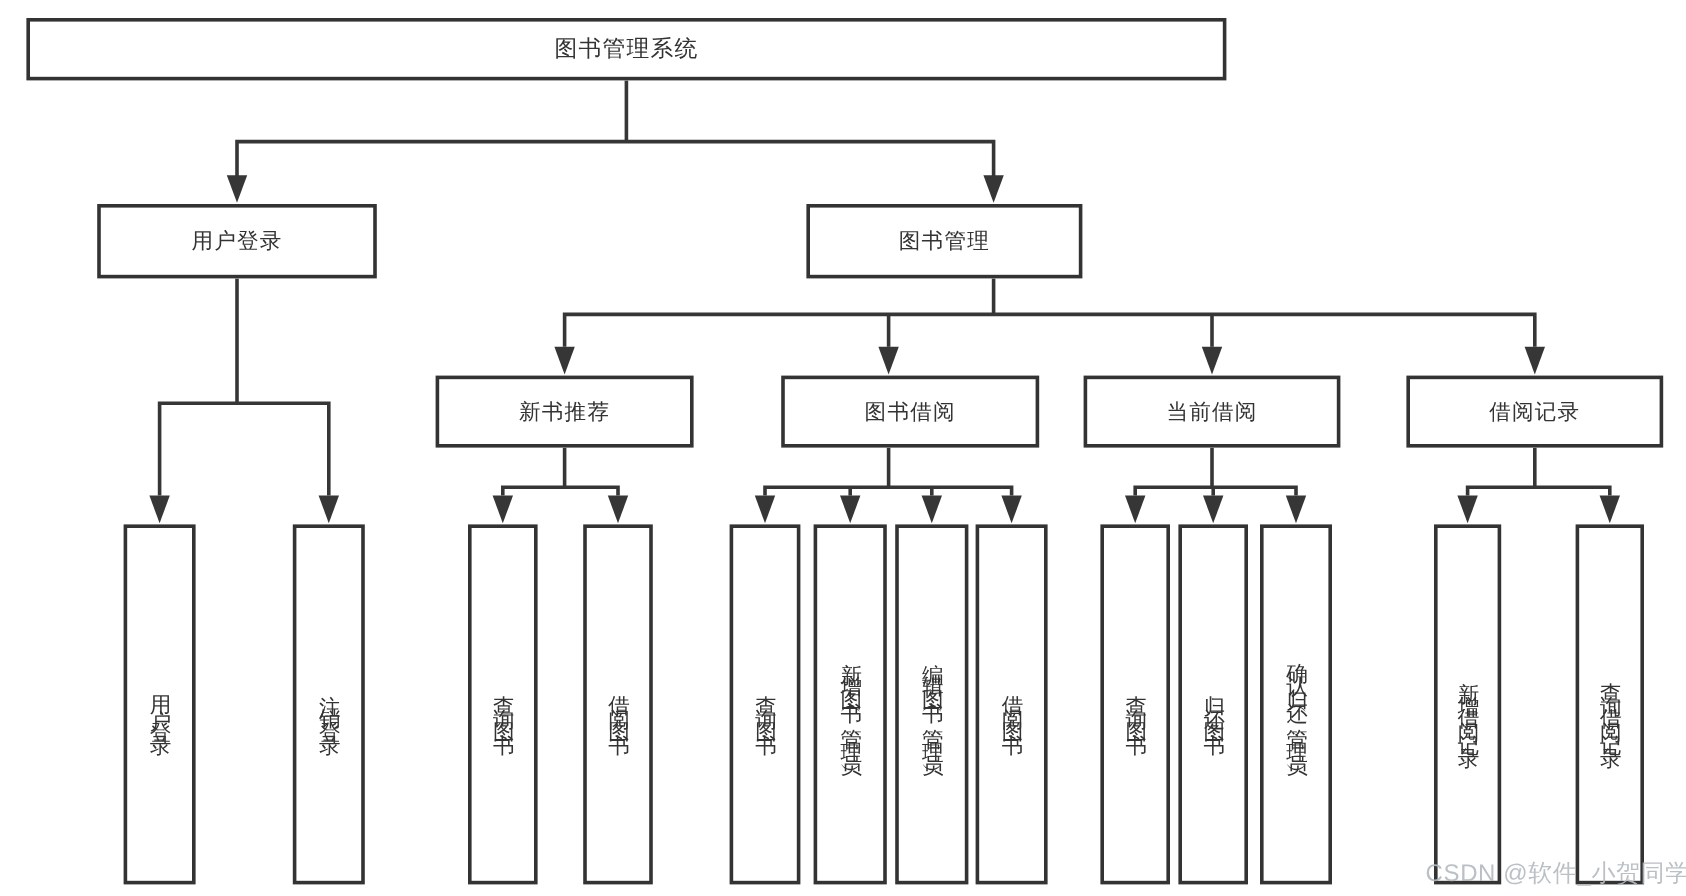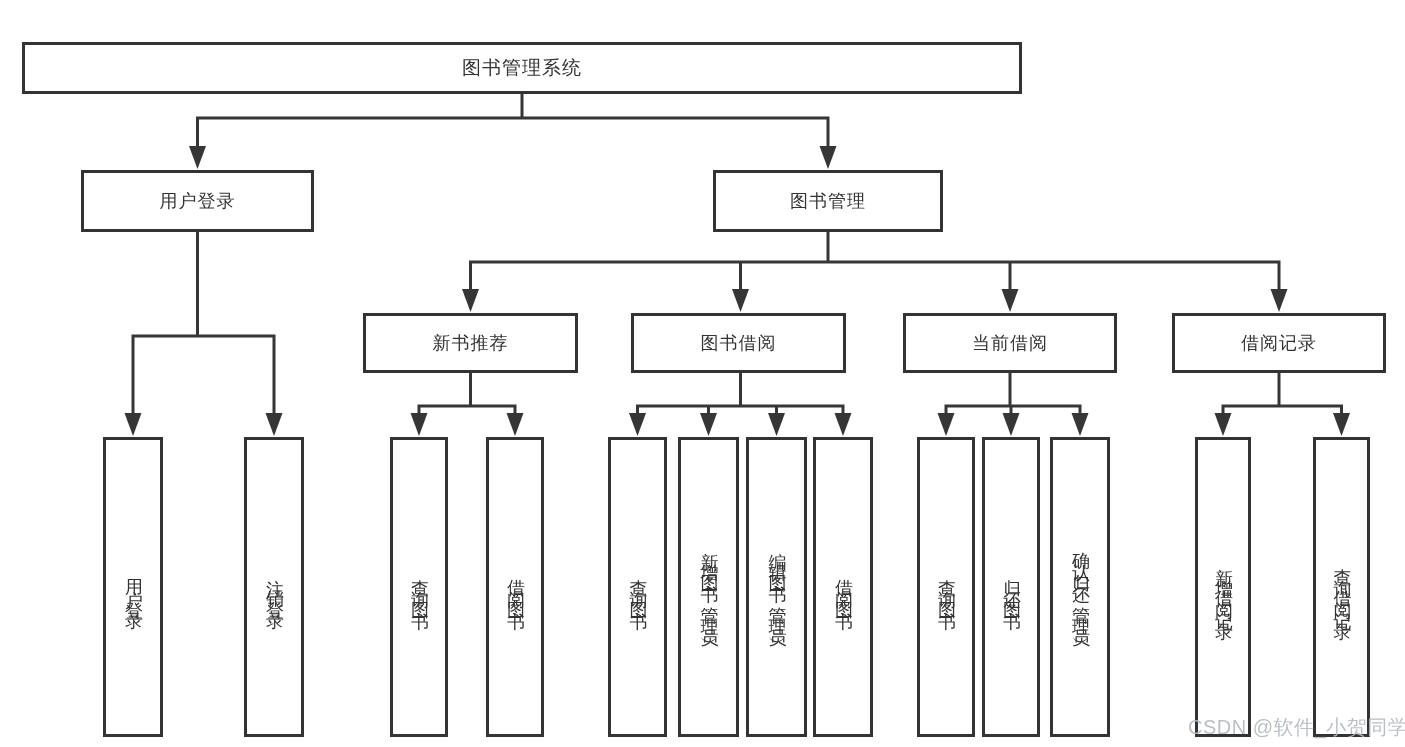--- a/index.html
+++ b/index.html
@@ -16,21 +16,21 @@
   .ln{stroke:var(--line,#363636); stroke-width:3; fill:none; stroke-linejoin:miter;}
   .ar{fill:var(--line,#363636); stroke:none;}
   .box{
     position:absolute; box-sizing:border-box;
     background:var(--box-fill,#fff);
     border:3px solid var(--box-border,#333);
     display:flex; align-items:center; justify-content:center;
     color:var(--text,#333);
   }
   .hbox{font-size:18px; letter-spacing:1px;}
-  .hbox.root{font-size:19px;margin-top:27px;}
+  .hbox.root{font-size:19px;}
   .vbox span{
     writing-mode:vertical-lr; text-orientation:mixed;
     font-size:18px; letter-spacing:11px; line-height:1.1;
     color:var(--text,#333); white-space:nowrap;
   }
   .watermark{
     position:absolute; left:1188px; top:714px; z-index:5;
     font-size:20px; color:var(--watermark,#b4bac0); opacity:.9;
     white-space:nowrap; letter-spacing:.5px;
   }
@@ -88,28 +88,28 @@
     <polygon class="ar" points="1333,413 1350,413 1341.5,436"></polygon>
   </svg>
 
   <div class="box hbox root" style="left:22px;top:15px;width:1000px;height:52px;">
     <span>图书管理系统</span>
   </div>
 
   <div class="box hbox" style="left:81px;top:170px;width:233px;height:62px;">
     <span>用户登录</span>
   </div>
-  <div class="box hbox" style="left:713px;top:170px;width:230px;height:62px;">
+  <div class="box hbox" style="left:672px;top:170px;width:230px;height:62px;">
     <span>图书管理</span>
   </div>
 
   <div class="box hbox" style="left:363px;top:313px;width:215px;height:60px;">
     <span>新书推荐</span>
   </div>
-  <div class="box hbox" style="left:631px;top:313px;width:215px;height:60px;justify-content:center;">
+  <div class="box hbox" style="left:651px;top:313px;width:215px;height:60px;justify-content:center;">
     <span>图书借阅</span>
   </div>
   <div class="box hbox" style="left:1172px;top:313px;width:214px;height:60px;">
     <span>借阅记录</span>
   </div>
   <div class="box hbox" style="left:903px;top:313px;width:214px;height:60px;">
     <span>当前借阅</span>
   </div>
 
   <div class="box vbox" style="left:103px;top:437px;width:60px;height:300px;">

